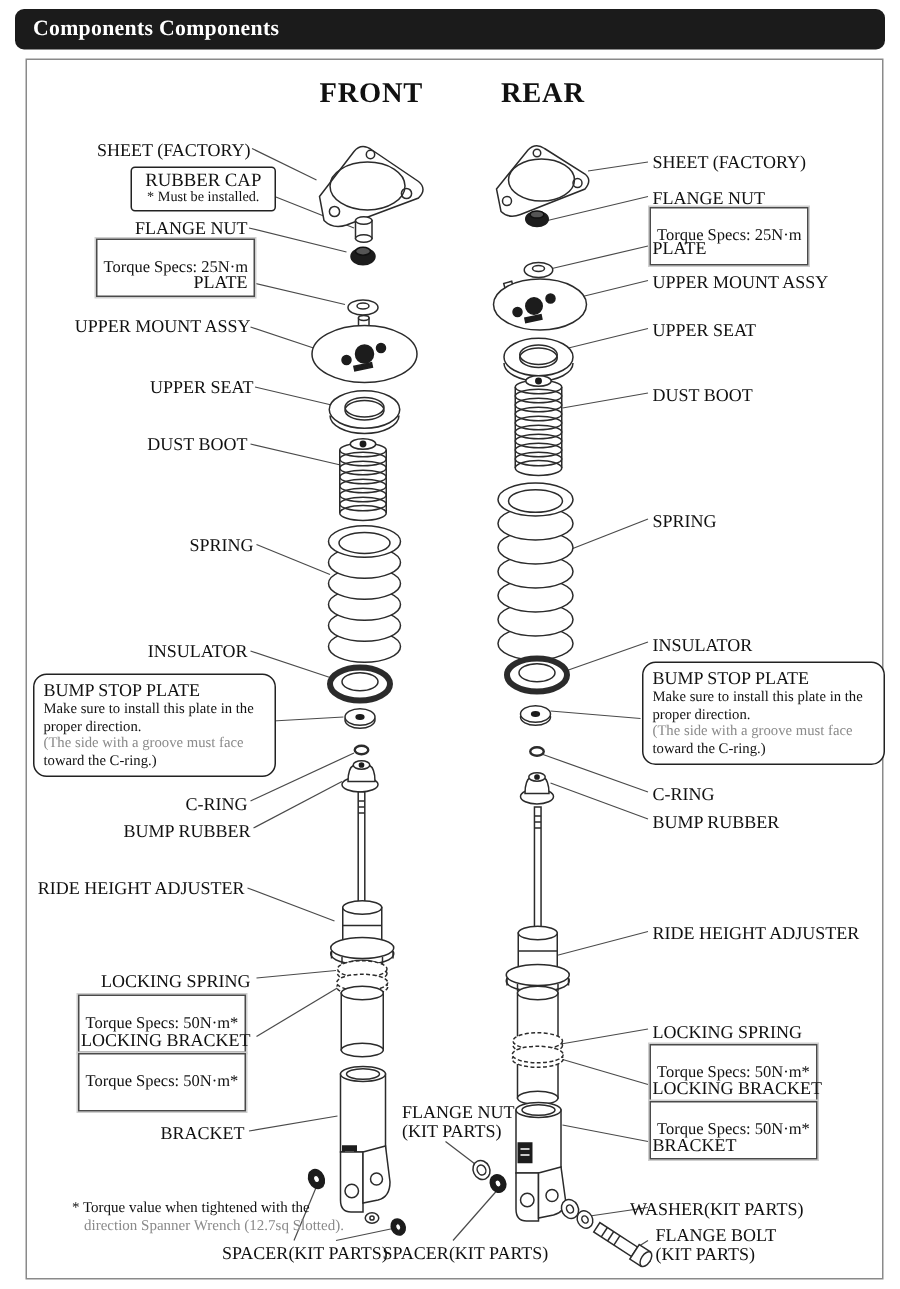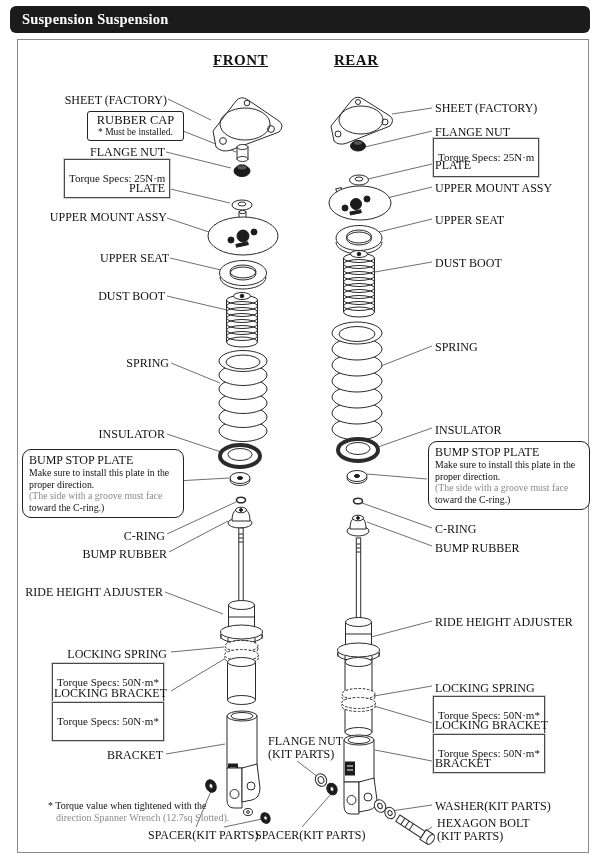--- a/index.html
+++ b/index.html
@@ -3,21 +3,21 @@
 <meta charset="utf-8">
 <style>
   html,body{margin:0;padding:0;background:#fff;}
   .page{position:relative;width:600px;height:859px;background:#fff;overflow:hidden;
         font-family:"Liberation Serif",serif;color:#111;}
   .titlebar{position:absolute;left:10px;top:6px;width:580px;height:27px;background:#1b1b1b;
             border-radius:6px;}
   .titlebar .t{position:absolute;left:12px;top:0;line-height:27px;color:#fff;
                font-weight:bold;font-size:14.5px;letter-spacing:.2px;}
   .frame{position:absolute;left:17px;top:39px;width:570px;height:812px;border:1px solid #8a8a8a;background:#fff;}
-  .hdr{position:absolute;font-weight:bold;font-size:15px;text-decoration:underline;letter-spacing:.5px;}
+  .hdr{position:absolute;font-weight:bold;font-size:19px;letter-spacing:.5px;}
   .lbl{position:absolute;font-size:12px;white-space:nowrap;color:#101010;}
   .tq{position:absolute;border:1px solid #4a4a4a;box-shadow:0 0 0 1px #cfcfcf;background:#fff;
       font-size:11px;padding:11px 4px;height:15px;line-height:15px;white-space:nowrap;}
   .capbox{position:absolute;left:87px;top:111px;width:95px;height:28px;border:1.5px solid #222;
           border-radius:3px;background:#fff;text-align:center;}
   .capbox .a{font-size:12.5px;line-height:14px;display:block;margin-top:1px;}
   .capbox .b{font-size:9.5px;line-height:10px;display:block;}
   .bsbox{position:absolute;width:148px;border:1.5px solid #222;border-radius:9px;background:#fff;
          padding:3px 6px 4px 6px;}
   .bsbox .a{font-size:12px;line-height:14px;display:block;}
@@ -30,21 +30,21 @@
   .d{fill:#1c1c1c;stroke:#1c1c1c;}
   .hole{fill:#fff;stroke:#1c1c1c;stroke-width:.8;}
   .dash{stroke-dasharray:2.6,1.6;}
 </style>
 </head>
 <body>
 
 <div class="page">
 
   <div class="titlebar">
-    <span class="t">Suspension Suspension</span>
+    <span class="t">Components Components</span>
   </div>
 
   <div class="frame"></div>
 
   <div class="hdr" style="left:213px;top:52px;">FRONT</div>
   <div class="hdr" style="left:334px;top:52px;text-align:right;">REAR</div>
 
   <svg width="600" height="859" viewBox="0 0 600 859" style="stroke:#2b2b2b;stroke-width:1;fill:none;">
 
     <g style="stroke:#4a4a4a;stroke-width:.8;">
@@ -416,19 +416,19 @@
     <span class="c">toward the C-ring.)</span>
   </div>
   <div class="lbl" style="left:435px;top:522px;">C-RING</div>
   <div class="lbl" style="left:435px;top:541px;">BUMP RUBBER</div>
   <div class="lbl" style="left:435px;top:615px;">RIDE HEIGHT ADJUSTER</div>
   <div class="lbl" style="left:435px;top:681px;">LOCKING SPRING</div>
   <div class="tq" style="left:433px;top:696px;">Torque Specs: 50N·m*</div>
   <div class="lbl" style="left:435px;top:718px;">LOCKING BRACKET</div>
   <div class="tq" style="left:433px;top:734px;">Torque Specs: 50N·m*</div>
   <div class="lbl" style="left:435px;top:756px;">BRACKET</div>
-  <div class="lbl" style="left:435px;top:799px;">WASHER(KIT PARTS)</div>
+  <div class="lbl" style="left:420px;top:799px;">WASHER(KIT PARTS)</div>
   <div class="lbl" style="left:437px;top:817px;line-height:12.5px;">
-    <span>HEXAGON BOLT</span><br>
+    <span>FLANGE BOLT</span><br>
     <span>(KIT PARTS)</span>
   </div>
 
 </div>
 
 </body></html>

